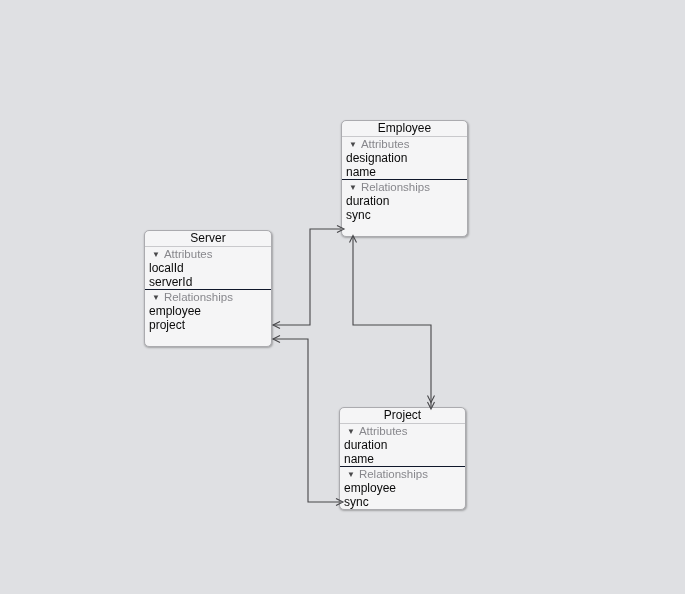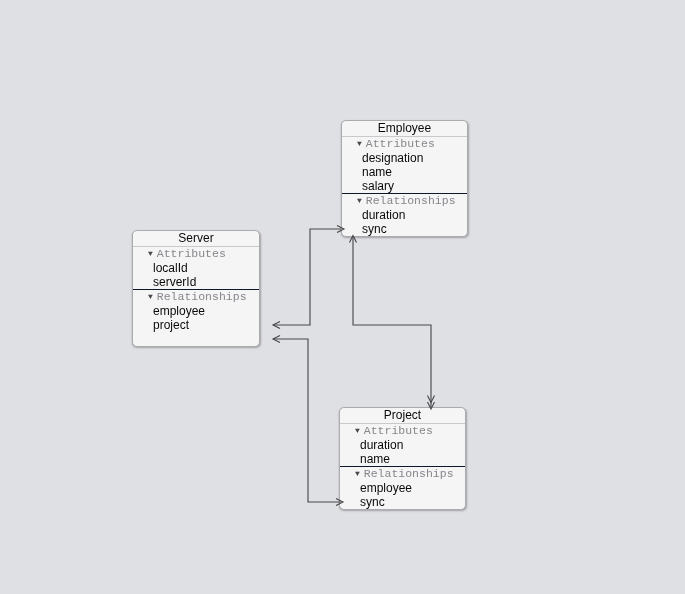--- a/index.html
+++ b/index.html
@@ -33,40 +33,39 @@
     height: 15px;
     line-height: 15px;
     text-align: center;
     font-size: 12px;
     color: #0a0a0a;
     border-bottom: 1px solid #c9c9cc;
   }
   .section-header {
     height: 14px;
     line-height: 14px;
-    padding-left: 15px;
+    padding-left: 7px;
     font-size: 11.5px;
     color: #87878c;
     white-space: nowrap;
-    font-family: Liberation Mono, monospace;
   }
   .section-header.rel {
     border-top: 1px solid #0f172a;
   }
   .tri {
     display: inline-block;
     font-size: 8px;
     color: #48484a;
     margin-right: 4px;
     vertical-align: 1px;
   }
   .row {
     height: 14px;
     line-height: 14px;
-    padding-left: 20px;
+    padding-left: 4px;
     font-size: 12px;
     color: #0a0a0a;
     white-space: nowrap;
   }
   svg.connectors {
     position: absolute;
     left: 0;
     top: 0;
     z-index: 2;
     pointer-events: none;
@@ -105,29 +104,28 @@
     </g>
   </svg>
 
   <div class="entity" style="left:341px; top:120px; width:127px; height:117px">
     <div class="entity-title">Employee</div>
     <div class="section-header">
       <span class="tri">▼</span><span>Attributes</span>
     </div>
     <div class="row">designation</div>
     <div class="row">name</div>
-    <div class="row">salary</div>
     <div class="section-header rel">
       <span class="tri">▼</span><span>Relationships</span>
     </div>
     <div class="row">duration</div>
     <div class="row">sync</div>
   </div>
 
-  <div class="entity" style="left:132px; top:230px; width:128px; height:117px">
+  <div class="entity" style="left:144px; top:230px; width:128px; height:117px">
     <div class="entity-title">Server</div>
     <div class="section-header">
       <span class="tri">▼</span><span>Attributes</span>
     </div>
     <div class="row">localId</div>
     <div class="row">serverId</div>
     <div class="section-header rel">
       <span class="tri">▼</span><span>Relationships</span>
     </div>
     <div class="row">employee</div>

